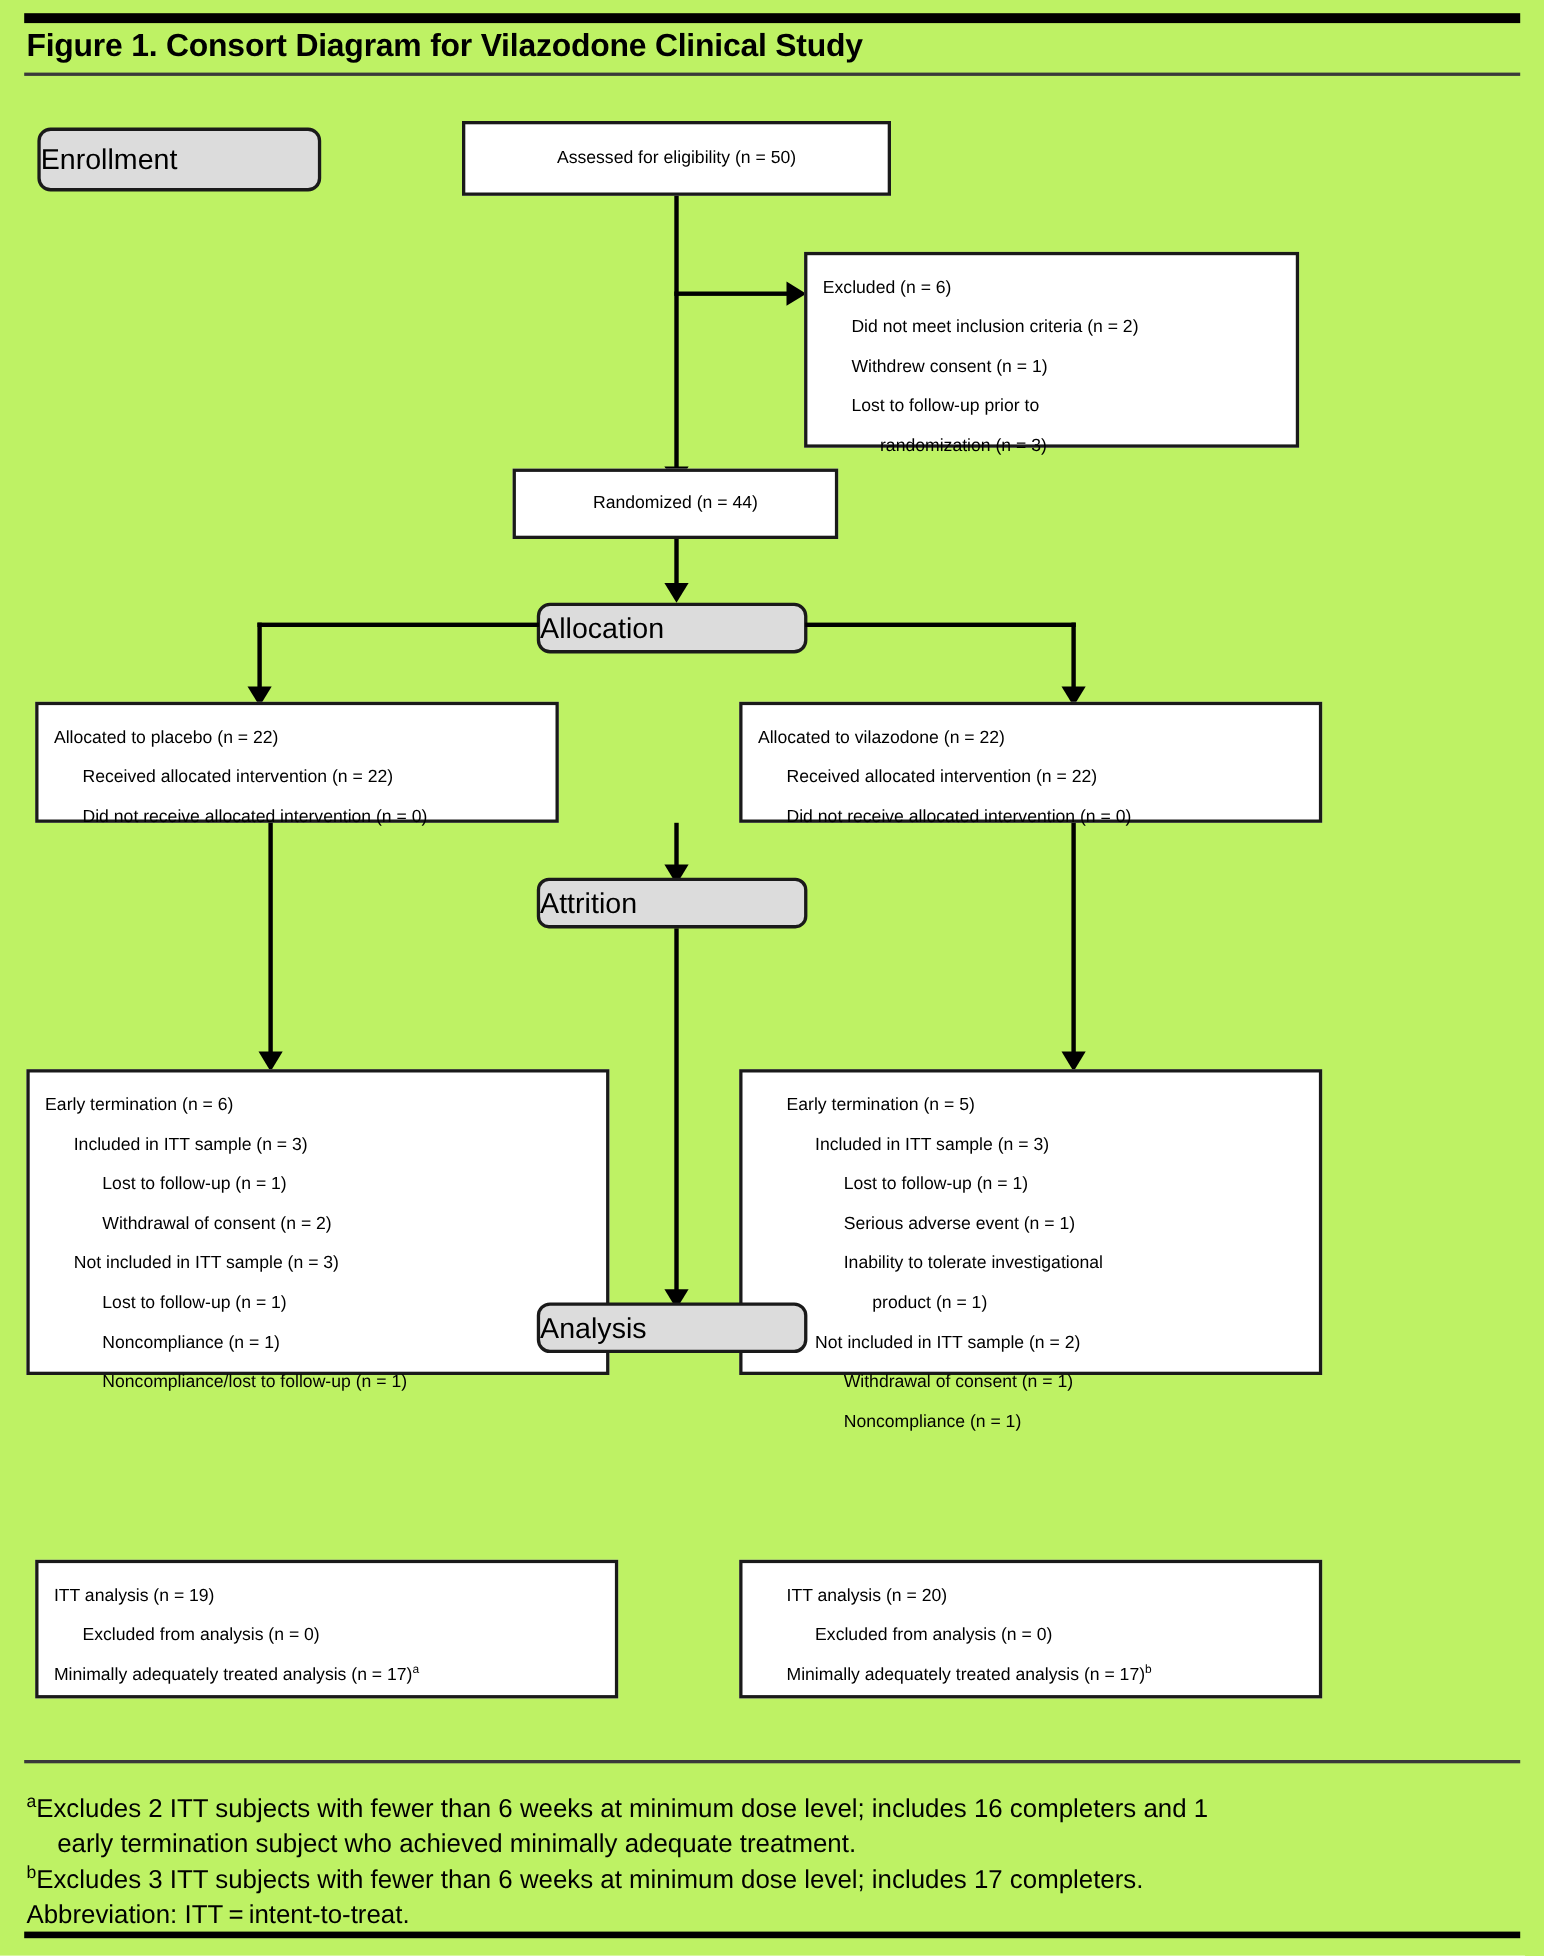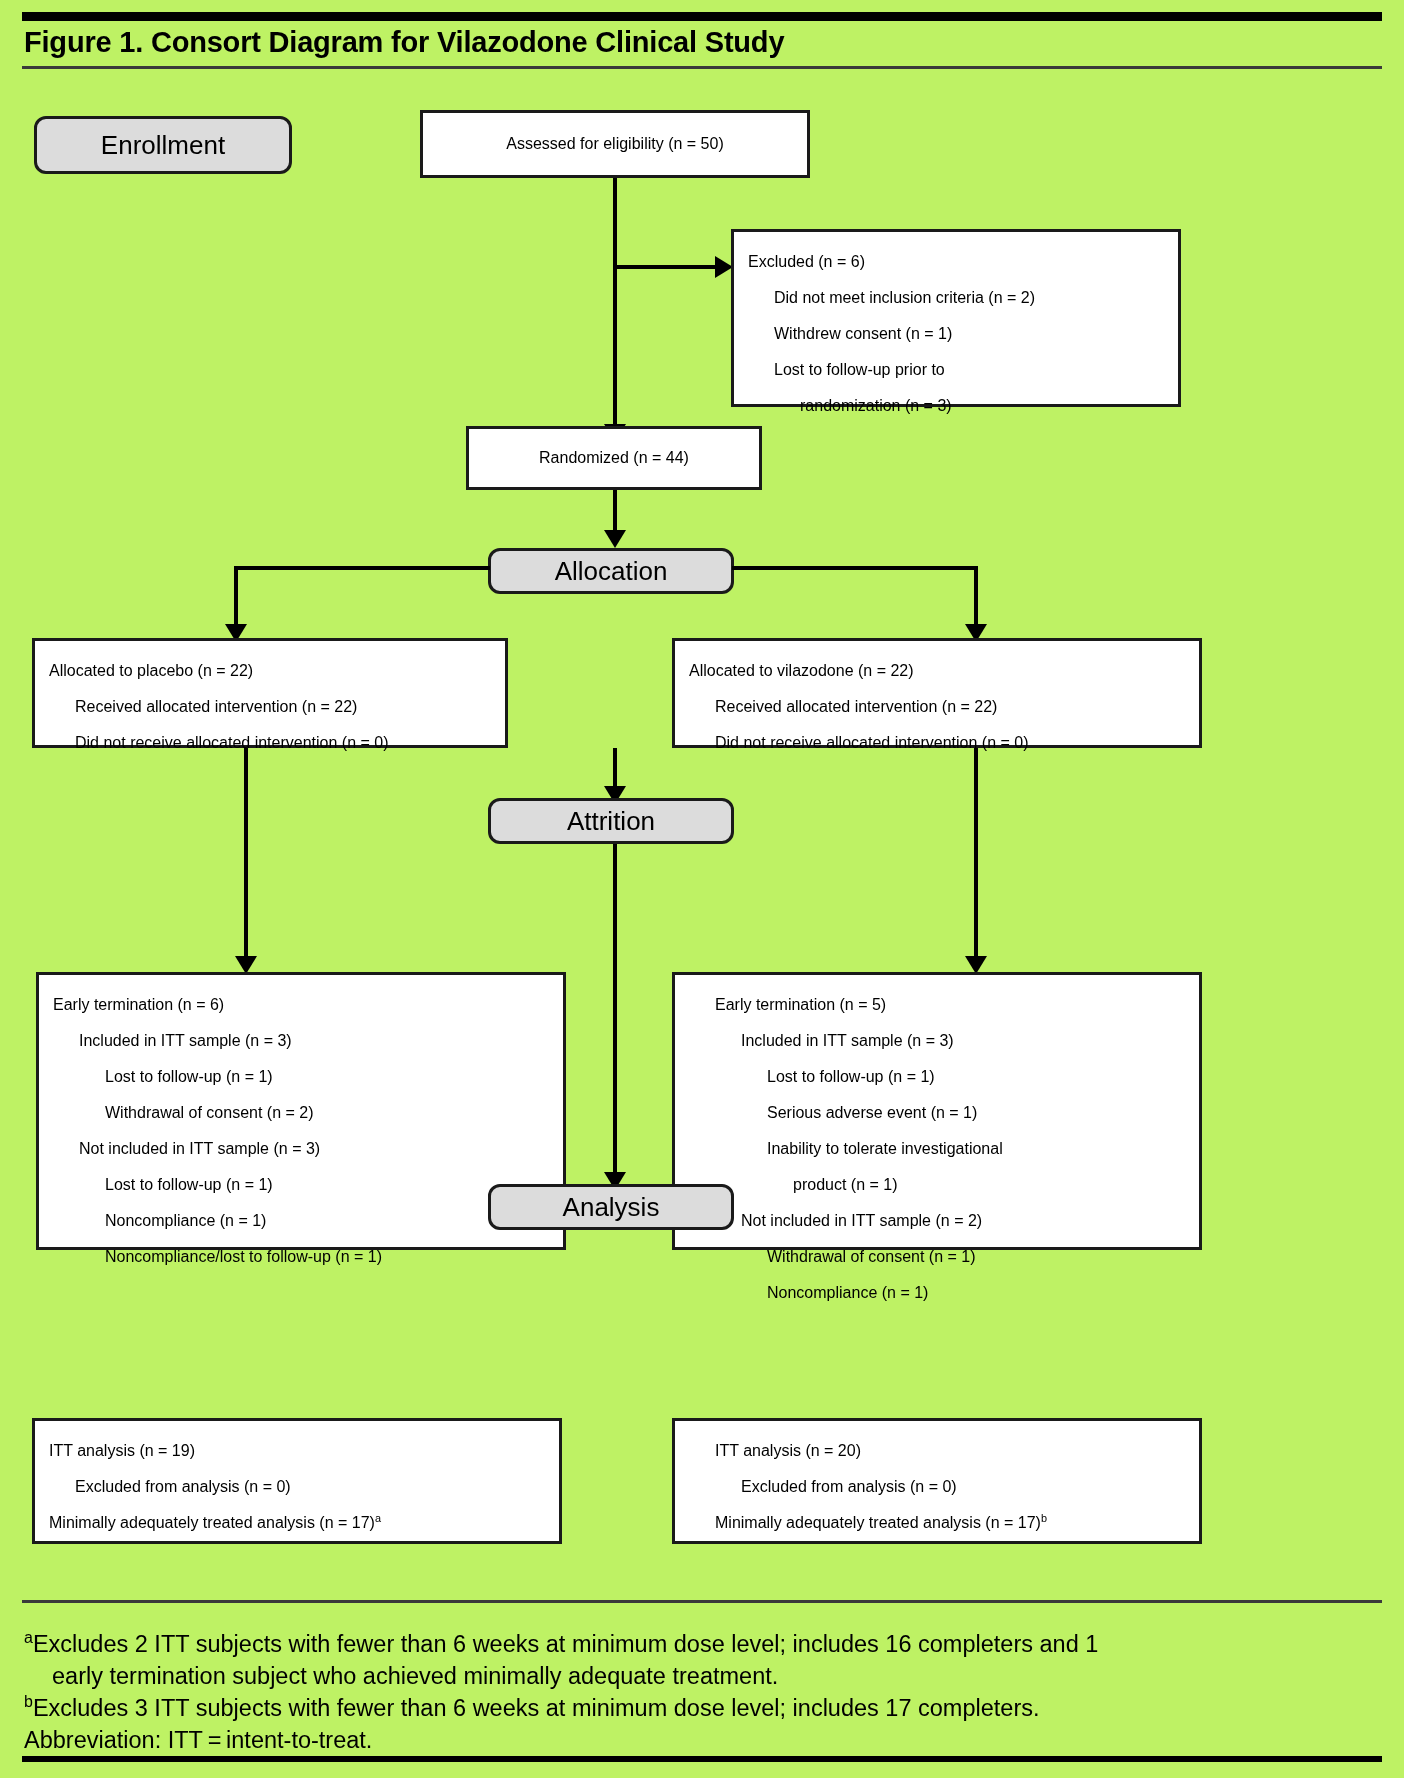--- a/index.html
+++ b/index.html
@@ -58,21 +58,20 @@
   }
   .stage {
     position: absolute;
     box-sizing: border-box;
     border: 3px solid #1a1a1a;
     border-radius: 12px;
     background: #dcdcdc;
     font-size: 26px;
     display: flex;
     align-items: center;
-    justify-content: center;
   }
   .center-box {
     display: flex;
     align-items: center;
     justify-content: center;
   }
   .pad {
     padding: 12px 14px;
   }
   .i0 { padding-left: 0px; }
@@ -189,28 +188,28 @@
 
   <div class="vline" style="left:244px; top:748px; height:216px;"></div>
   <div class="arrow-down" style="left:235px; top:956px;"></div>
 
   <div class="vline" style="left:974px; top:748px; height:216px;"></div>
   <div class="arrow-down" style="left:965px; top:956px;"></div>
 
   <div class="vline" style="left:613px; top:748px; height:48px;"></div>
   <div class="arrow-down" style="left:604px; top:786px;"></div>
 
-  <div class="stage" style="left:488px; top:798px; width:246px; height:46px;">
+  <div class="stage" style="left:488px; top:798px; width:246px; height:46px;border-radius:11px;">
     <span>Attrition</span>
   </div>
 
   <div class="vline" style="left:613px; top:844px; height:338px;"></div>
   <div class="arrow-down" style="left:604px; top:1172px;"></div>
 
-  <div class="box pad" style="left:36px; top:972px; width:530px; height:278px;">
+  <div class="box pad" style="left:24px; top:972px; width:530px; height:278px;">
     <div class="ln i0">Early termination (n = 6)</div>
     <div class="ln i1">Included in ITT sample (n = 3)</div>
     <div class="ln i2">Lost to follow-up (n = 1)</div>
     <div class="ln i2">Withdrawal of consent (n = 2)</div>
     <div class="ln i1">Not included in ITT sample (n = 3)</div>
     <div class="ln i2">Lost to follow-up (n = 1)</div>
     <div class="ln i2">Noncompliance (n = 1)</div>
     <div class="ln i2">Noncompliance/lost to follow-up (n = 1)</div>
   </div>
 

